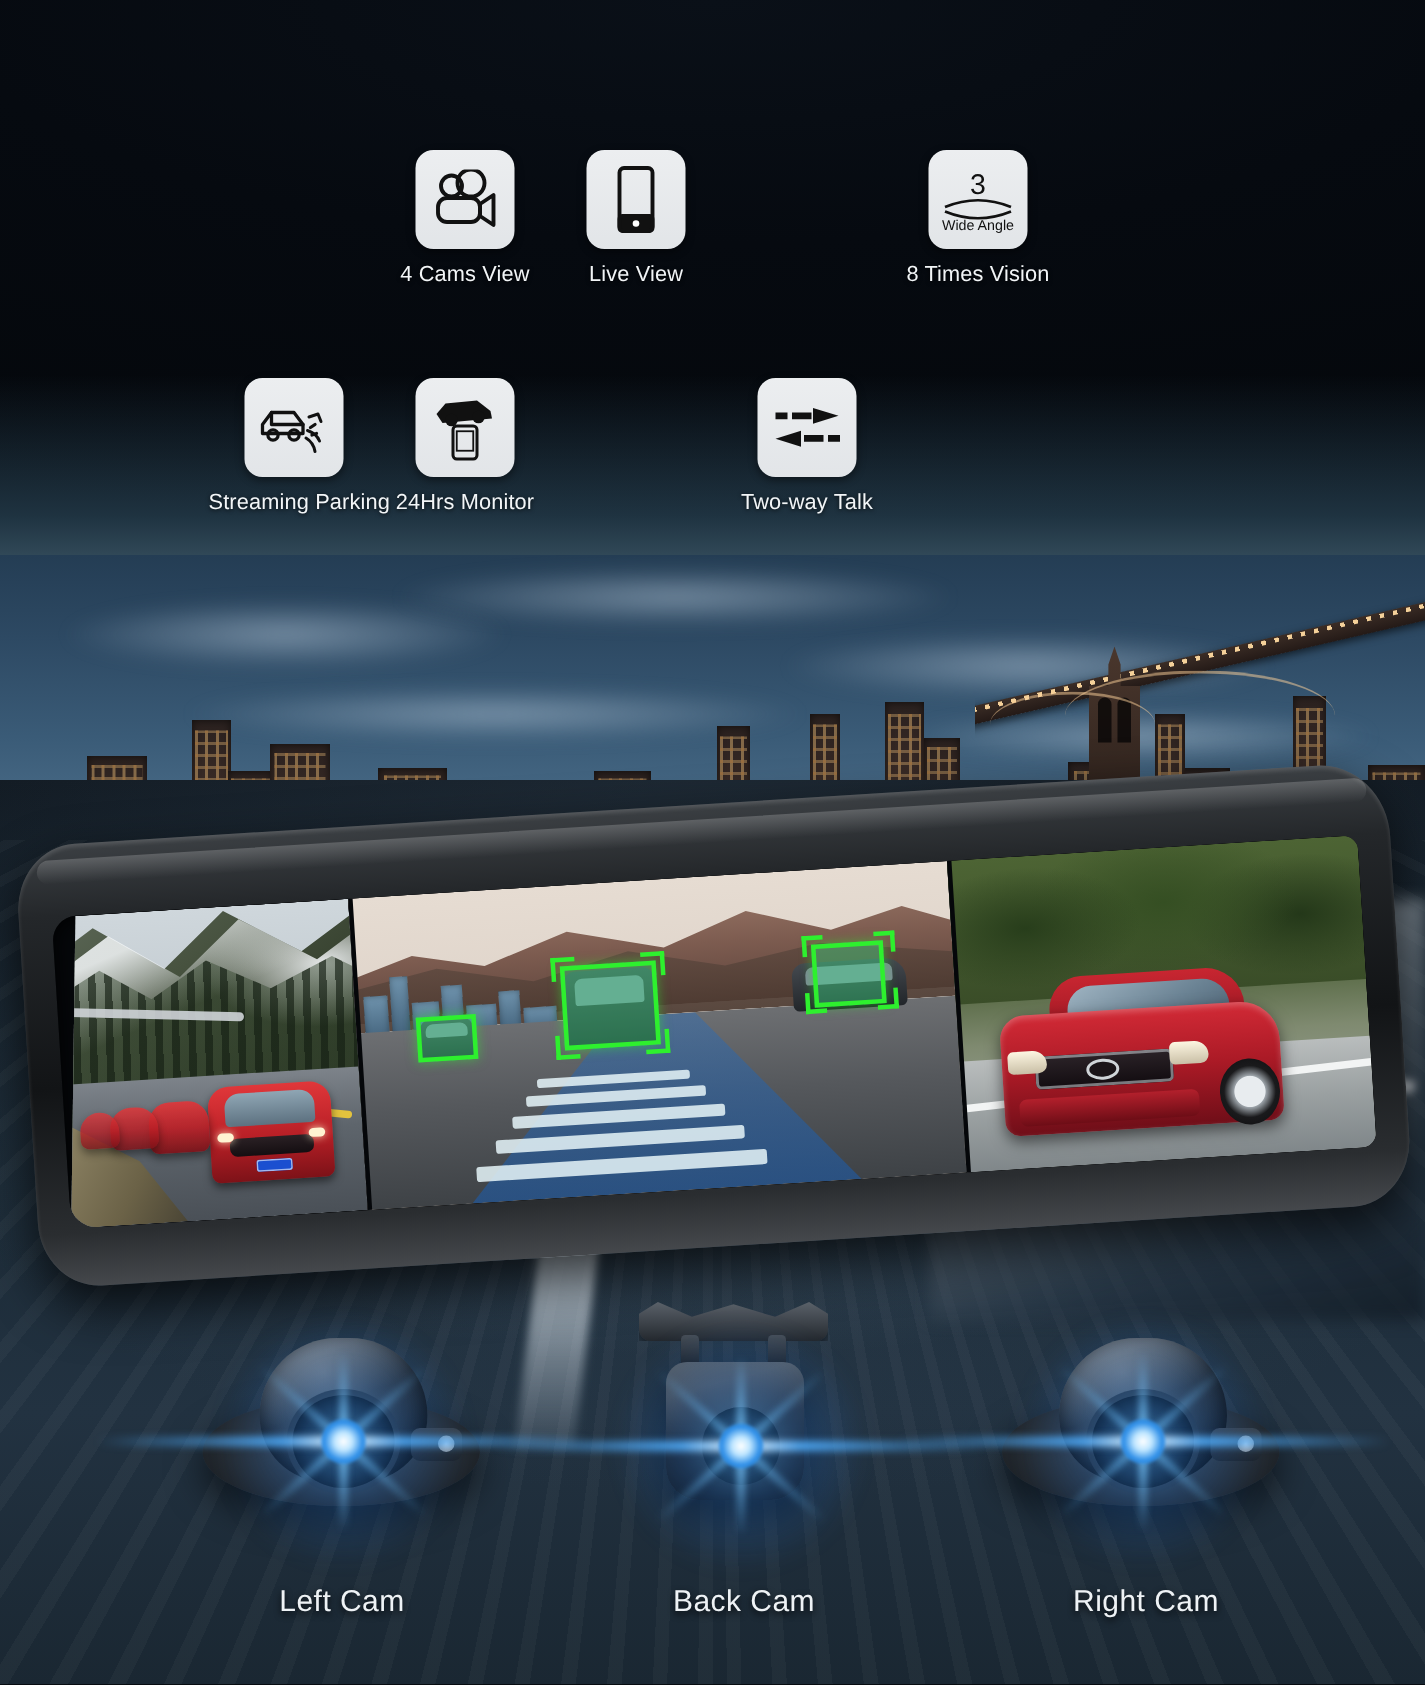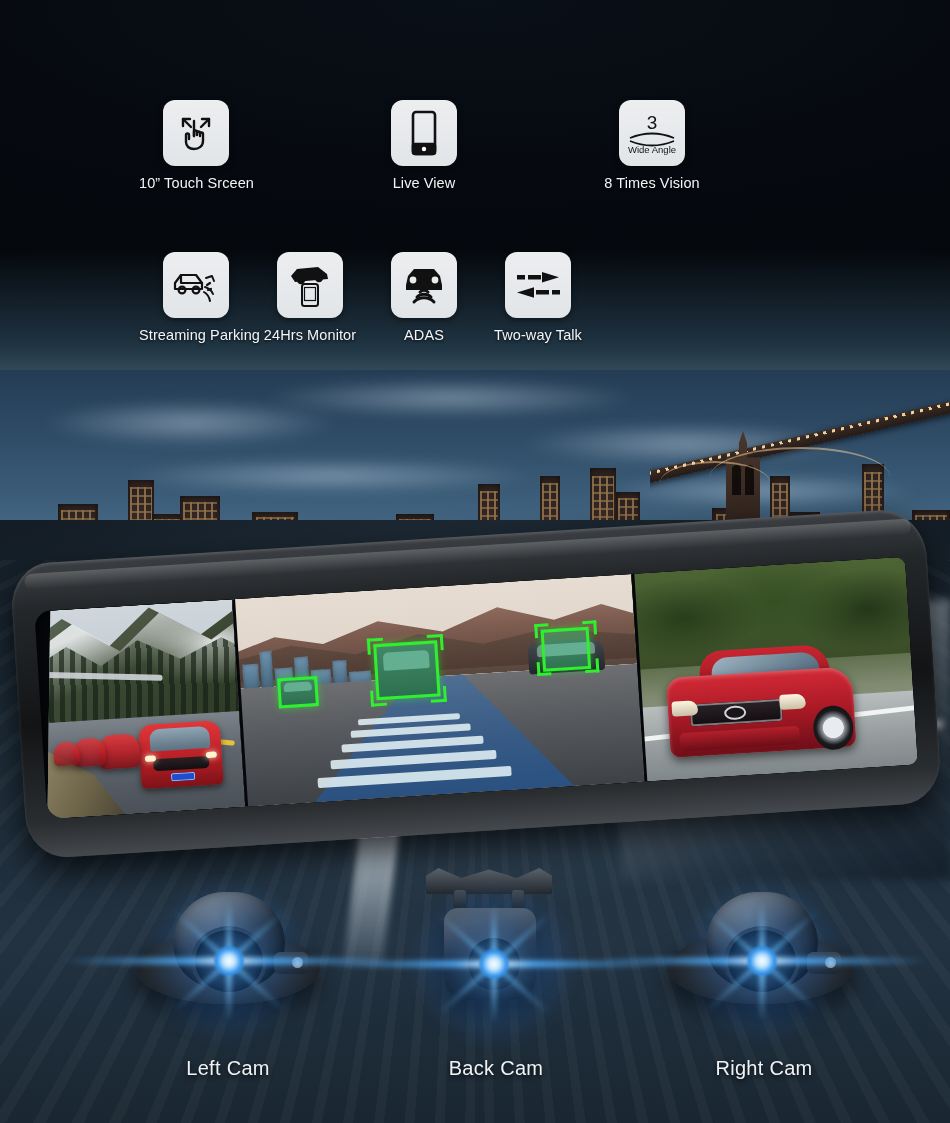--- a/index.html
+++ b/index.html
@@ -549,36 +549,32 @@
   <div class="streaks"></div>
   <div class="floor-sheen"></div>
   <div class="road-blur"></div>
   <div class="road-blur-line"></div>
   <div class="road-stripe"></div>
 
   <div class="features">
 
     <div class="frow">
 
-      <div class="fitem" style="left:139px;">
+
+      <div class="fitem" style="left:253px;">
         <div class="ftile">
-          <svg width="44" height="44" viewBox="0 0 44 44" fill="none" stroke="#111" stroke-width="2.4" stroke-linecap="round" stroke-linejoin="round">
-            <path d="M9 15 L9 8 L16 8"></path>
-              <path d="M9 8 L17 16"></path>
-            <path d="M35 15 L35 8 L28 8"></path>
-              <path d="M35 8 L27 16"></path>
-            <path d="M20 10 L20 25"></path>
-            <path d="M20 25 L20 21 C20 19 23 19 23 21 L23 24"></path>
-            <path d="M23 22 C23 20 26 20 26 22 L26 25"></path>
-            <path d="M26 23 C26 21 29 21 29 23 L29 30 C29 35 25 38 20 38 C15 38 12 35 12 31 L12 24 C12 22 15 22 15 24 L15 28"></path>
+          <svg width="46" height="40" viewBox="0 0 46 40" fill="none" stroke="#111" stroke-width="2.6" stroke-linejoin="round">
+            <circle cx="14" cy="11" r="7"></circle>
+            <circle cx="27" cy="9" r="9"></circle>
+            <rect x="5" y="19" width="28" height="16" rx="6"></rect>
+            <path d="M33 23 L42 17 L42 37 L33 31 Z"></path>
           </svg>
         </div>
-        <div class="flabel">10”  Touch Srceen</div>
-      </div>
-
+        <div class="flabel">4 Cams View</div>
+      </div>
 
       <div class="fitem" style="left:367px;">
         <div class="ftile">
           <svg width="28" height="46" viewBox="0 0 28 46" fill="none" stroke="#111" stroke-width="2.6">
             <rect x="3" y="2" width="22" height="42" rx="3"></rect>
             <rect x="3" y="34" width="22" height="10" rx="2" fill="#111"></rect>
             <circle cx="14" cy="39" r="2.2" fill="#fff" stroke="none"></circle>
           </svg>
         </div>
         <div class="flabel">Live View</div>
@@ -624,33 +620,20 @@
             <path d="M4 14 L10 7 L31 5 L40 12 L41 17 L8 20 Z" fill="#111"></path>
             <circle cx="14" cy="18" r="4.2" fill="#111"></circle>
             <circle cx="32" cy="16" r="4.2" fill="#111"></circle>
             <rect x="15" y="22" width="16" height="22" rx="2.5" fill="none" stroke="#111" stroke-width="2"></rect>
             <rect x="17.5" y="25.5" width="11" height="13" fill="none" stroke="#111" stroke-width="1.2"></rect>
           </svg>
         </div>
         <div class="flabel">24Hrs Monitor</div>
       </div>
 
-      <div class="fitem" style="left:367px;">
-        <div class="ftile">
-          <svg width="46" height="44" viewBox="0 0 46 44" fill="none">
-            <path d="M5 22 L7 13 L13 6 L33 6 L39 13 L41 22 L41 27 L5 27 Z" fill="#111"></path>
-            <circle cx="12" cy="17" r="3.4" fill="#e9ebed"></circle>
-            <circle cx="34" cy="17" r="3.4" fill="#e9ebed"></circle>
-            <path d="M19 29 A6 6 0 0 1 27 29" stroke="#111" stroke-width="3" fill="none" stroke-linecap="round"></path>
-            <path d="M16 34 A10 10 0 0 1 30 34" stroke="#111" stroke-width="3" fill="none" stroke-linecap="round"></path>
-            <path d="M13 39 A14 14 0 0 1 33 39" stroke="#111" stroke-width="3" fill="none" stroke-linecap="round"></path>
-          </svg>
-        </div>
-        <div class="flabel">ADAS</div>
-      </div>
 
       <div class="fitem" style="left:481px;">
         <div class="ftile">
           <svg width="46" height="36" viewBox="0 0 46 36" fill="#111">
             <rect x="2" y="8" width="8" height="4.5"></rect>
             <rect x="13" y="8" width="13" height="4.5"></rect>
             <path d="M27 5 L44 10.2 L27 15.5 Z"></path>
             <path d="M2 25.5 L19 20.2 L19 30.8 Z"></path>
             <rect x="21" y="23" width="13" height="4.5"></rect>
             <rect x="37" y="23" width="8" height="4.5"></rect>

